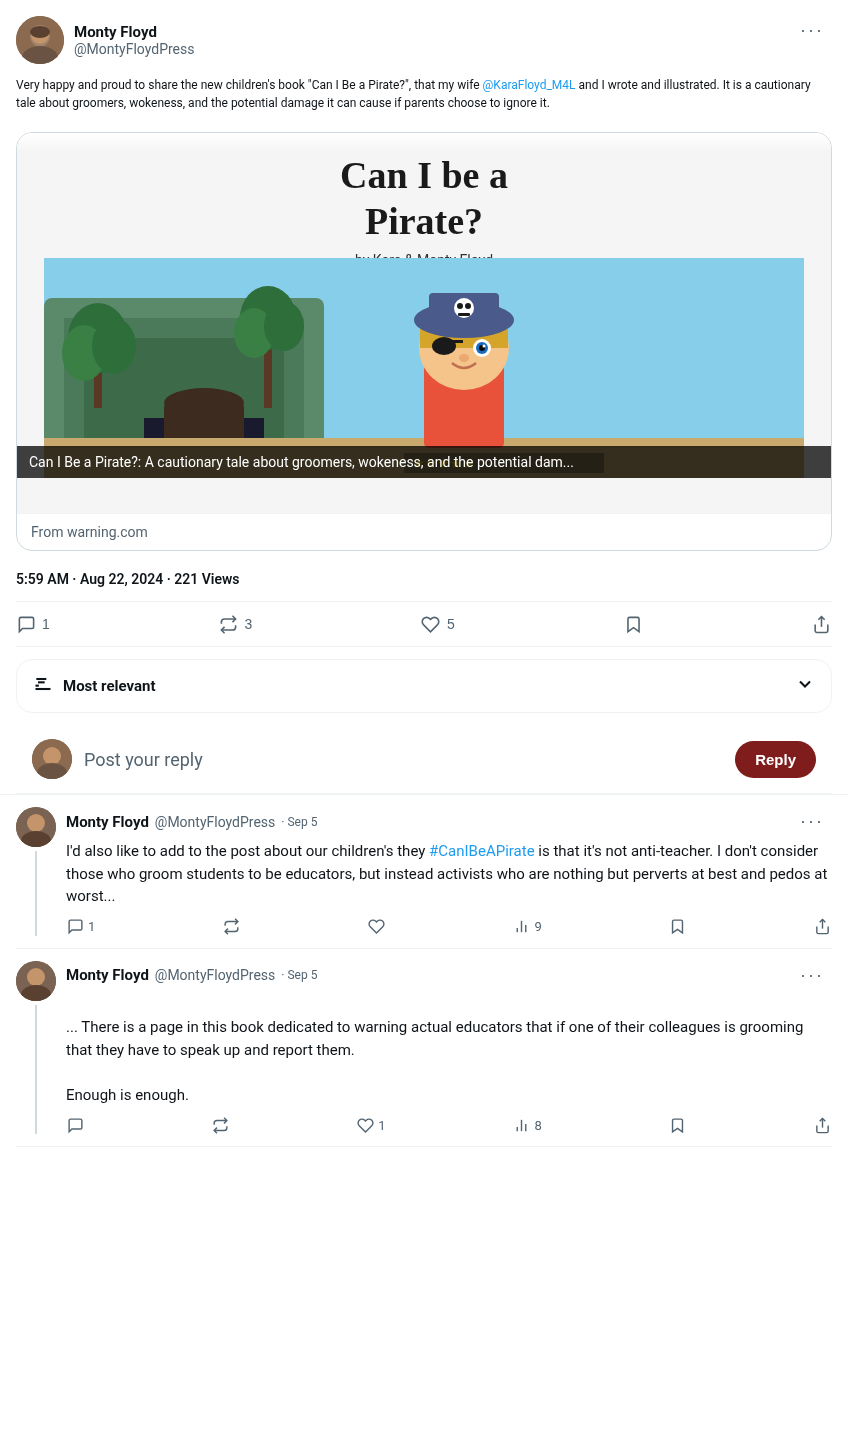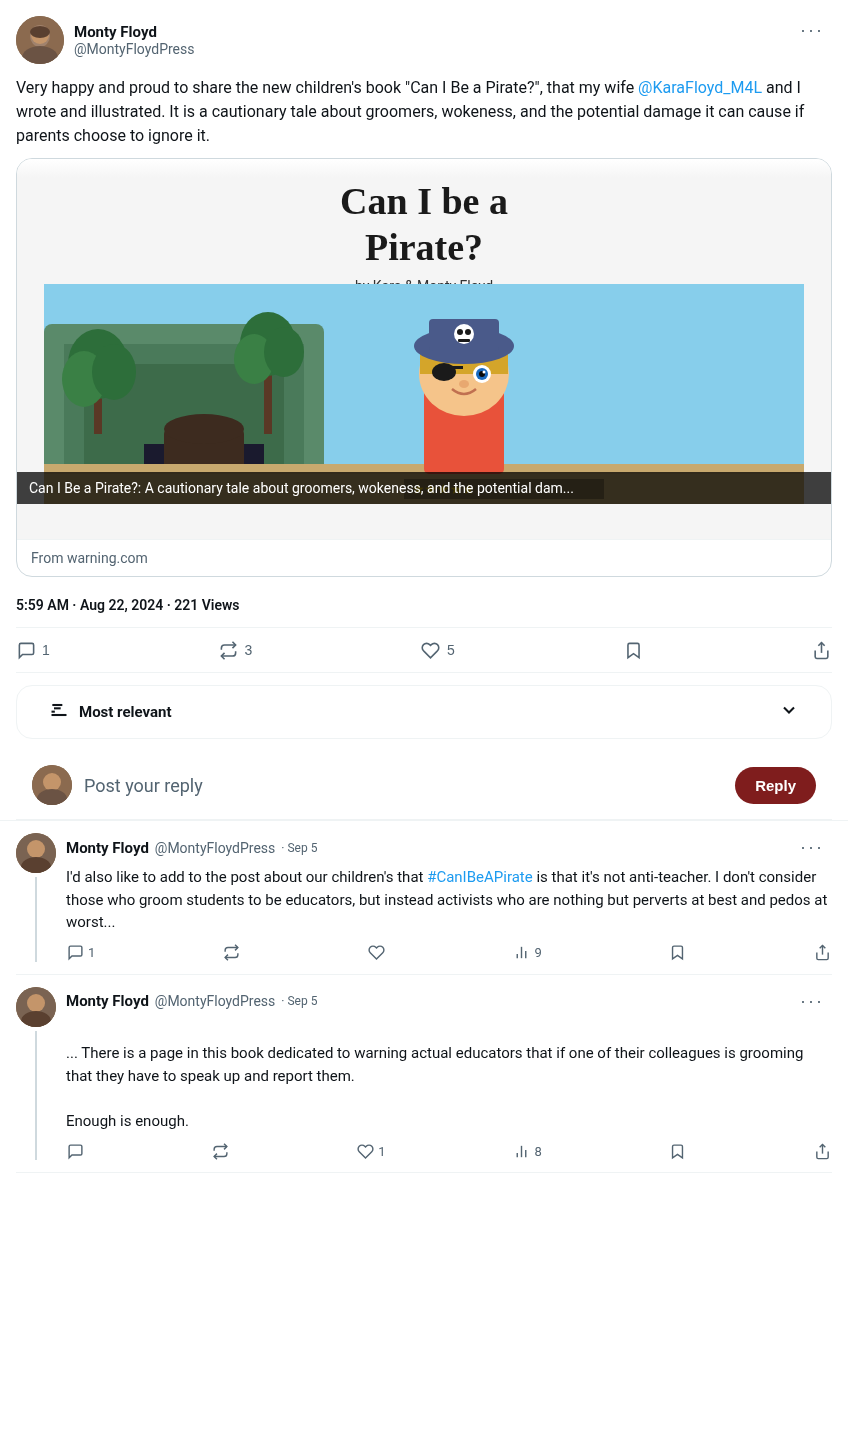--- a/index.html
+++ b/index.html
@@ -75,23 +75,23 @@
       color: #536471;
       background: none;
       border: none;
       cursor: pointer;
       font-size: 18px;
       padding: 4px 8px;
       letter-spacing: 2px;
     }
 
     .tweet-text {
-      font-size: 16px;
+      font-size: 12px;
       line-height: 1.5;
-      margin-bottom: 10px;
+      margin-bottom: 20px;
       color: #0f1419;
     }
 
     .mention-link {
       color: #1d9bf0;
       text-decoration: none;
     }
 
     .hashtag-link {
       color: #1d9bf0;
@@ -201,21 +201,21 @@
       height: 20px;
       display: flex;
       align-items: center;
       justify-content: center;
     }
 
     .sort-bar {
       display: flex;
       align-items: center;
       justify-content: space-between;
-      padding: 14px 32px;
+      padding: 14px 16px;
       border: 1px solid #eff3f4;
       border-radius: 16px;
       margin: 12px 0;
       cursor: pointer;
     }
 
     .sort-left {
       display: flex;
       align-items: center;
       gap: 10px;
@@ -557,21 +557,21 @@
     <div class="reply-item-right">
       <div class="reply-header">
         <div class="reply-header-info">
           <span class="reply-name">Monty Floyd</span>
           <span class="reply-username">@MontyFloydPress</span>
           <span class="reply-date">· Sep 5</span>
         </div>
         <button class="more-btn">···</button>
       </div>
       <div class="reply-text">
-        <span>I'd also like to add to the post about our children's that </span><a class="hashtag-link">#CanIBeAPirate</a><span> is that it's not anti-teacher. I don't consider those who groom students to be educators, but instead activists who are nothing but perverts at best and pedos at worst...</span>
+        <span>I'd also like to add to the post about our children's they </span><a class="hashtag-link">#CanIBeAPirate</a><span> is that it's not anti-teacher. I don't consider those who groom students to be educators, but instead activists who are nothing but perverts at best and pedos at worst...</span>
       </div>
       <div class="reply-actions">
         <div class="reply-action-group">
           <span class="reply-action-icon">
             <svg width="17" height="17" viewBox="0 0 24 24" fill="none" stroke="currentColor" stroke-width="2">
               <path d="M21 15a2 2 0 0 1-2 2H7l-4 4V5a2 2 0 0 1 2-2h14a2 2 0 0 1 2 2z"></path>
             </svg>
           </span>
           <span>1</span>
         </div>

